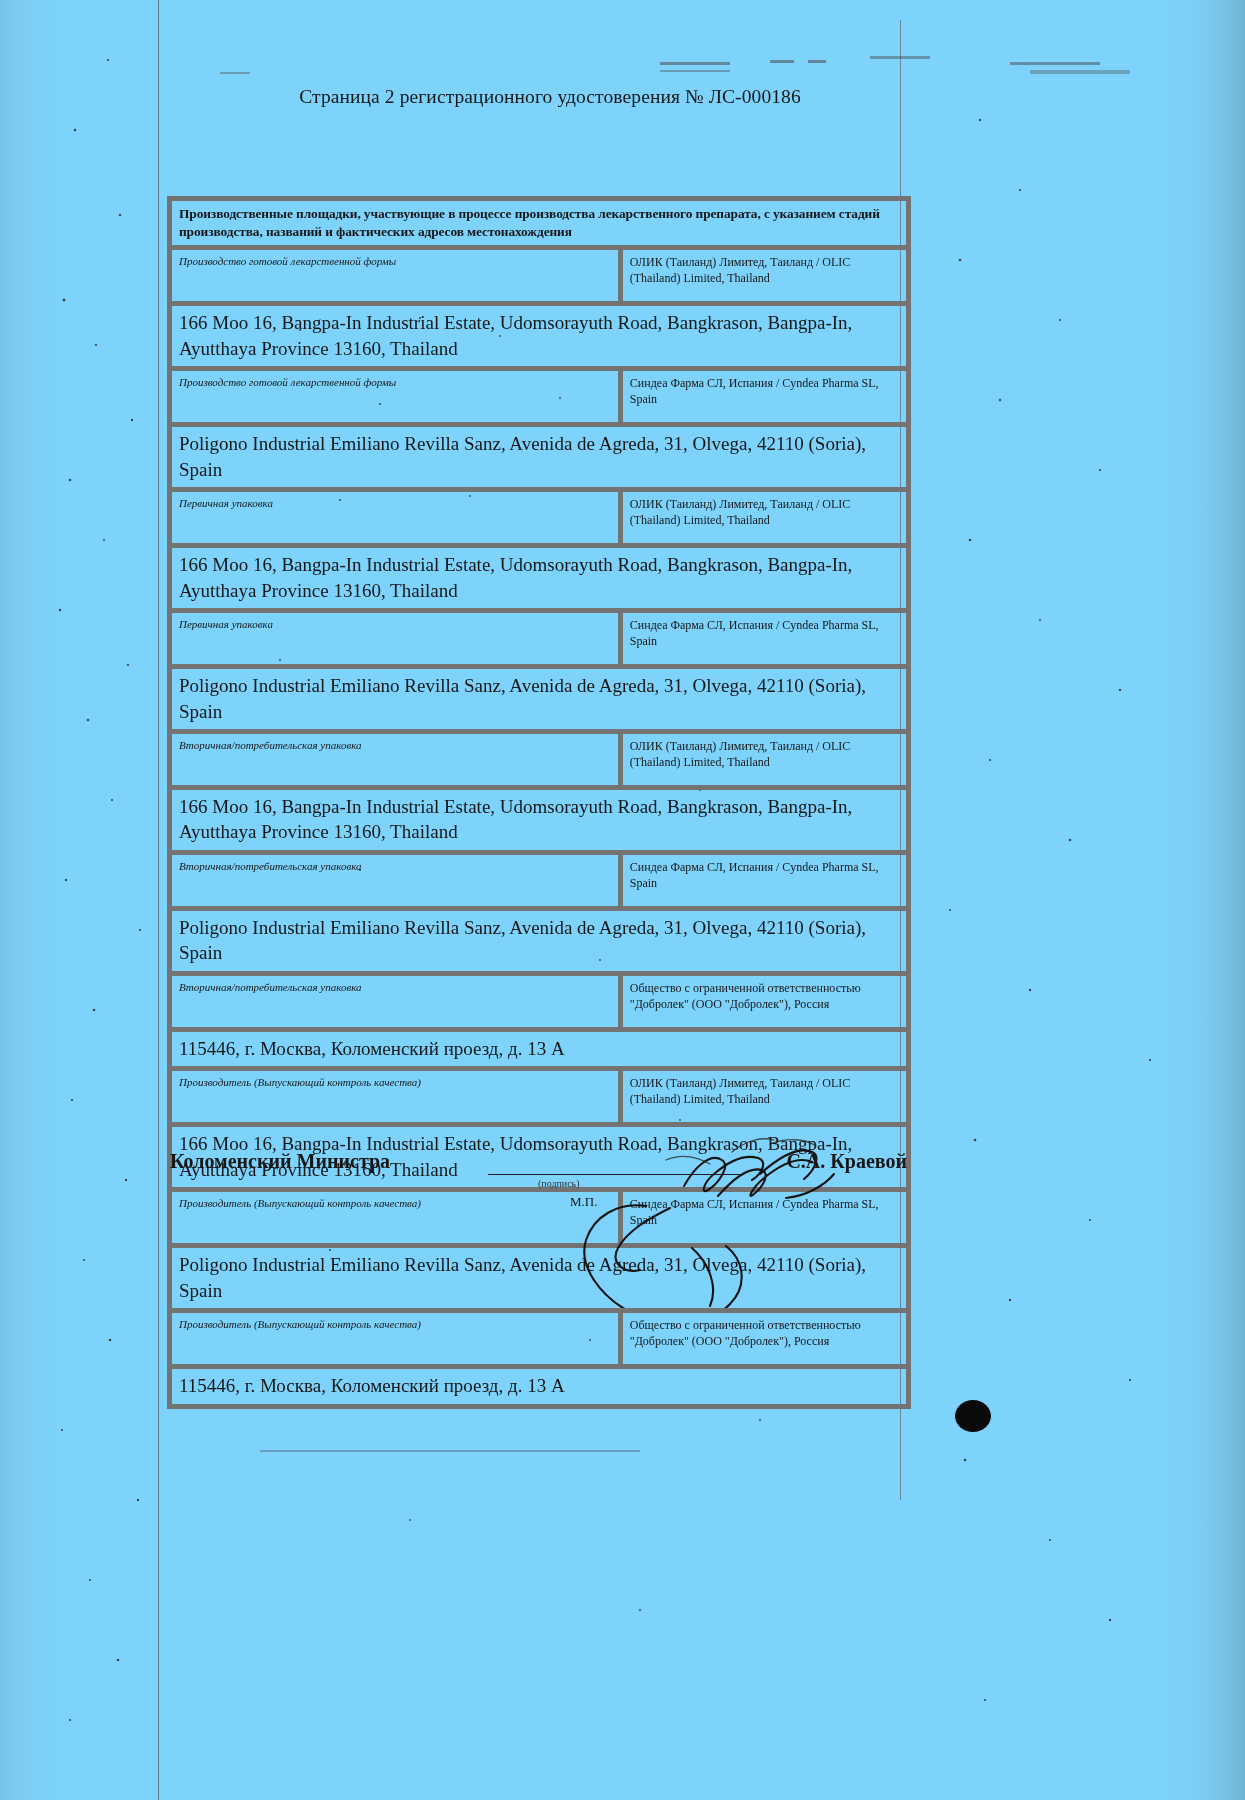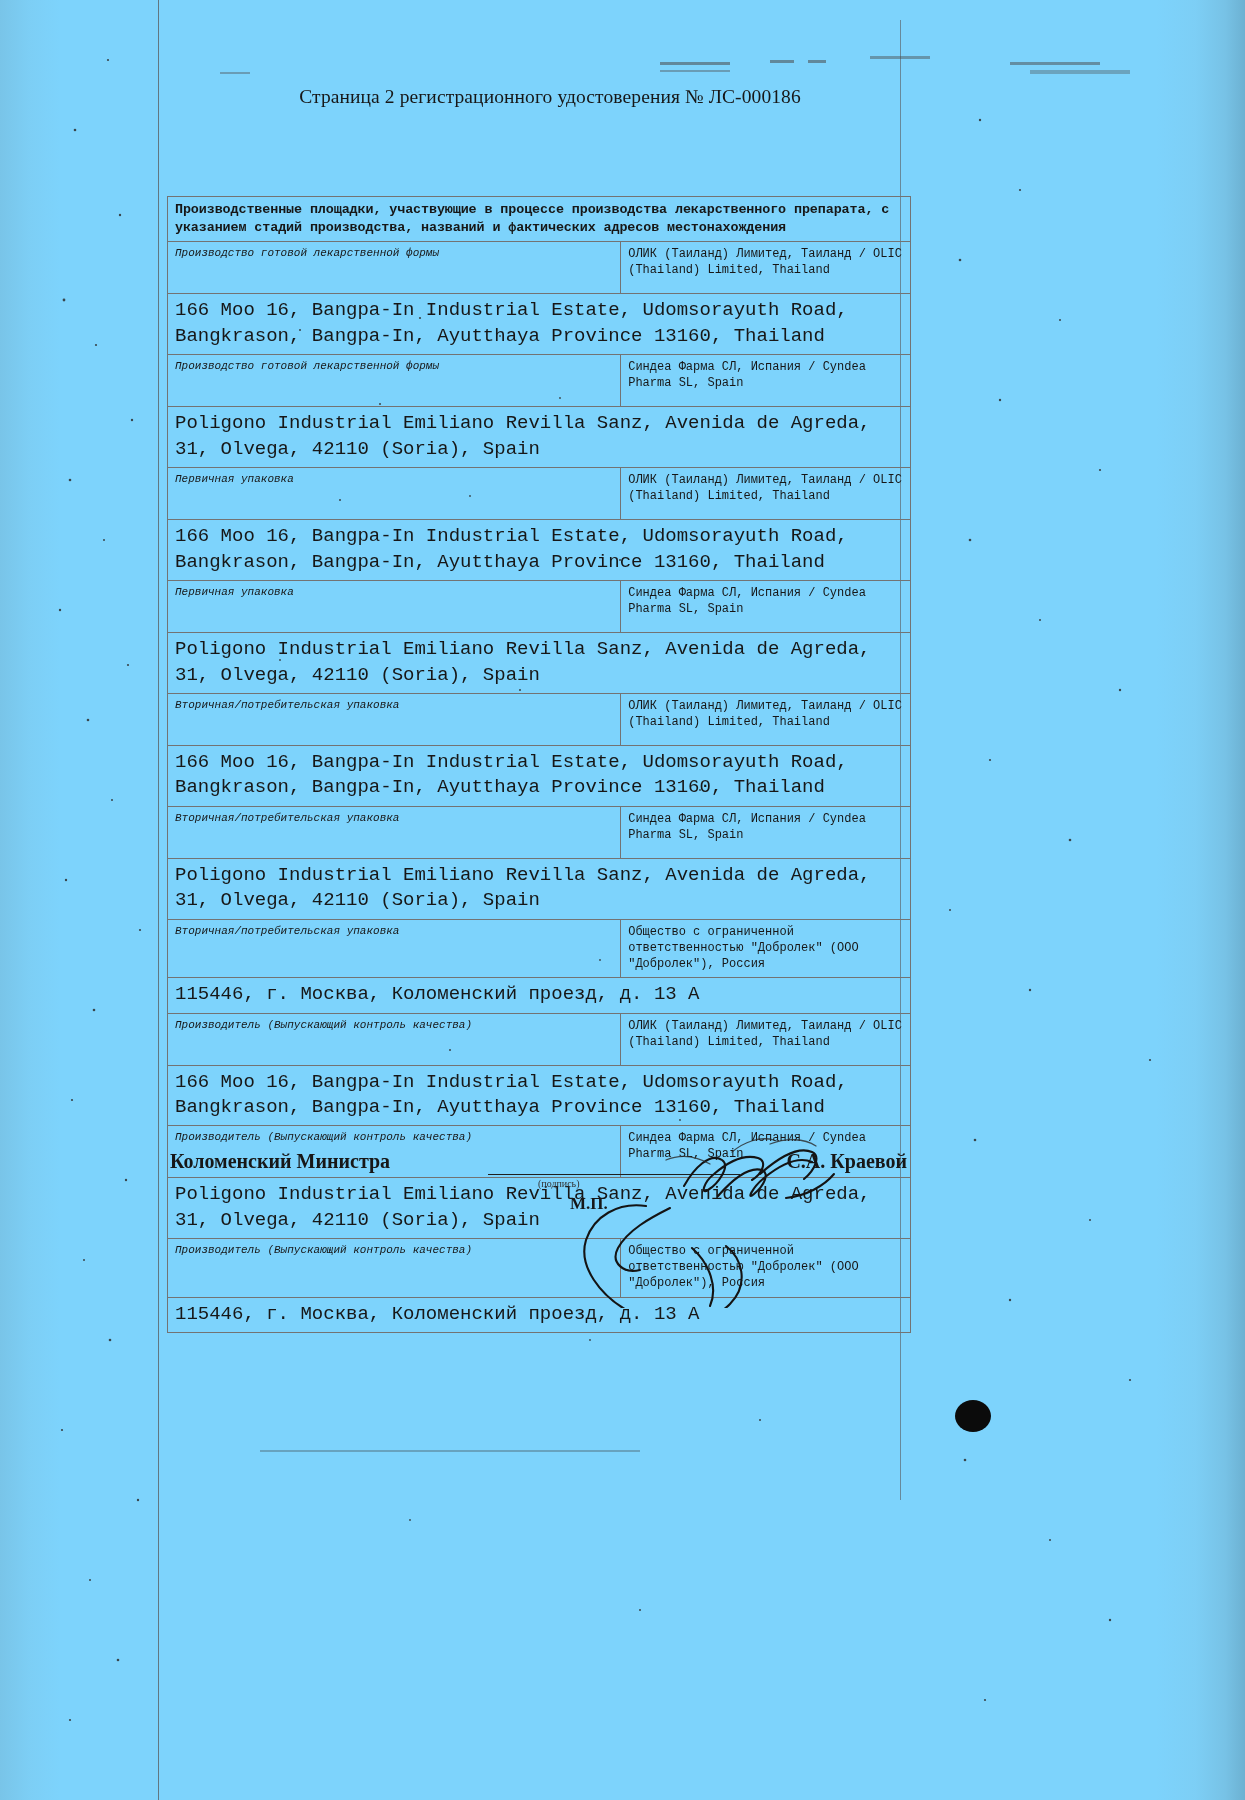--- a/index.html
+++ b/index.html
@@ -98,24 +98,23 @@
     z-index: 6;
   }
   table.grid {
     width: 100%;
     border-collapse: collapse;
     table-layout: fixed;
     font-size: 13.2px;
     line-height: 1.3;
   }
   table.grid td {
-    border: 1px solid #737373;
+    border: 5px solid #737373;
     padding: 4px 6px 5px 7px;
     vertical-align: top;
-    font-family: Liberation Mono, monospace;
   }
   td.hdr {
     font-weight: bold;
     font-size: 13.4px;
     line-height: 1.32;
     letter-spacing: -.1px;
     padding: 6px 7px 7px 8px;
   }
   td.stage {
     font-style: italic;
@@ -171,22 +170,22 @@
     left: 368px;
     top: 40px;
     font-size: 10px;
     color: #333;
     white-space: nowrap;
   }
   .sig-stamp {
     position: absolute;
     left: 400px;
     top: 56px;
-    font-size: 17px;
-    font-weight: bold;
+    font-size: 13px;
+    font-weight: normal;
     white-space: nowrap;
     text-align: center;
   }
   .sig-svg {
     position: absolute;
     left: 300px;
     top: -60px;
     z-index: 7;
     pointer-events: none;
   }

